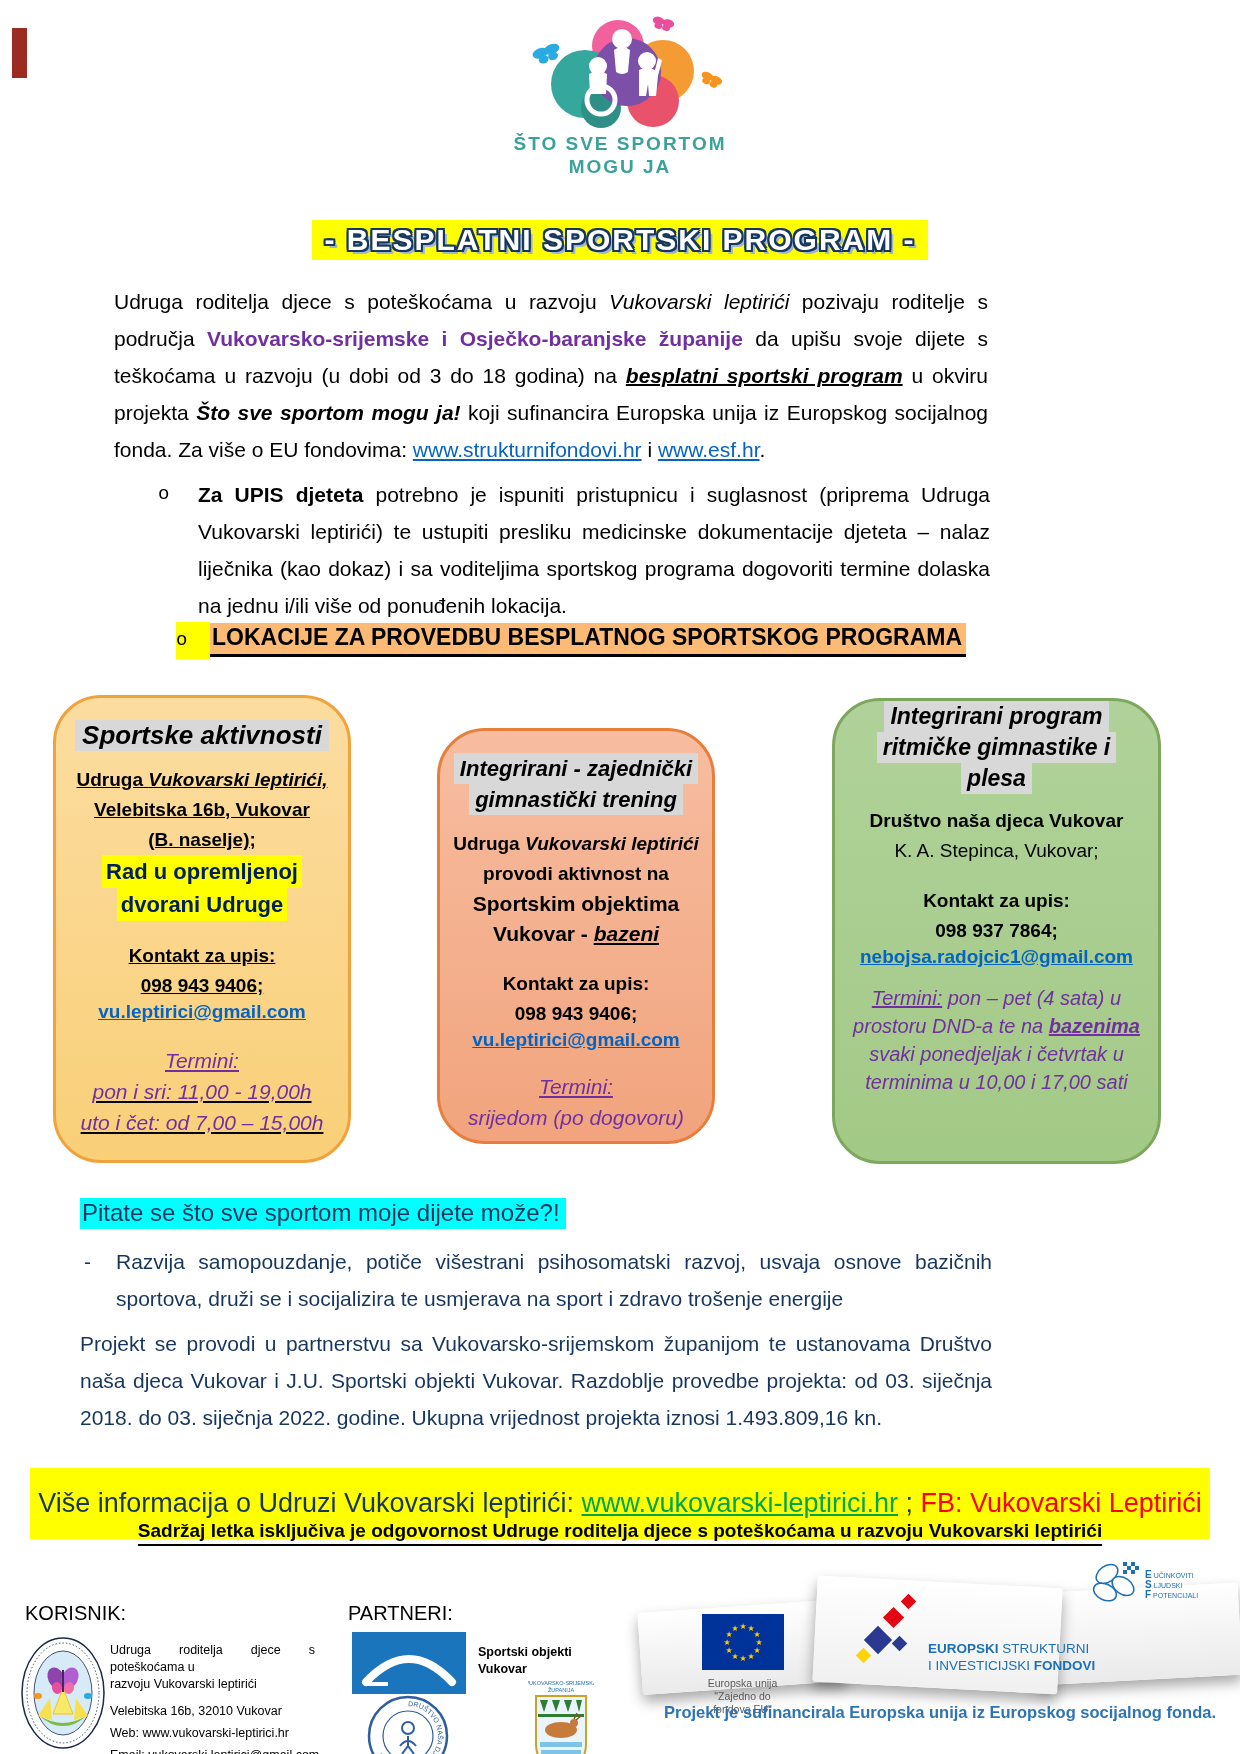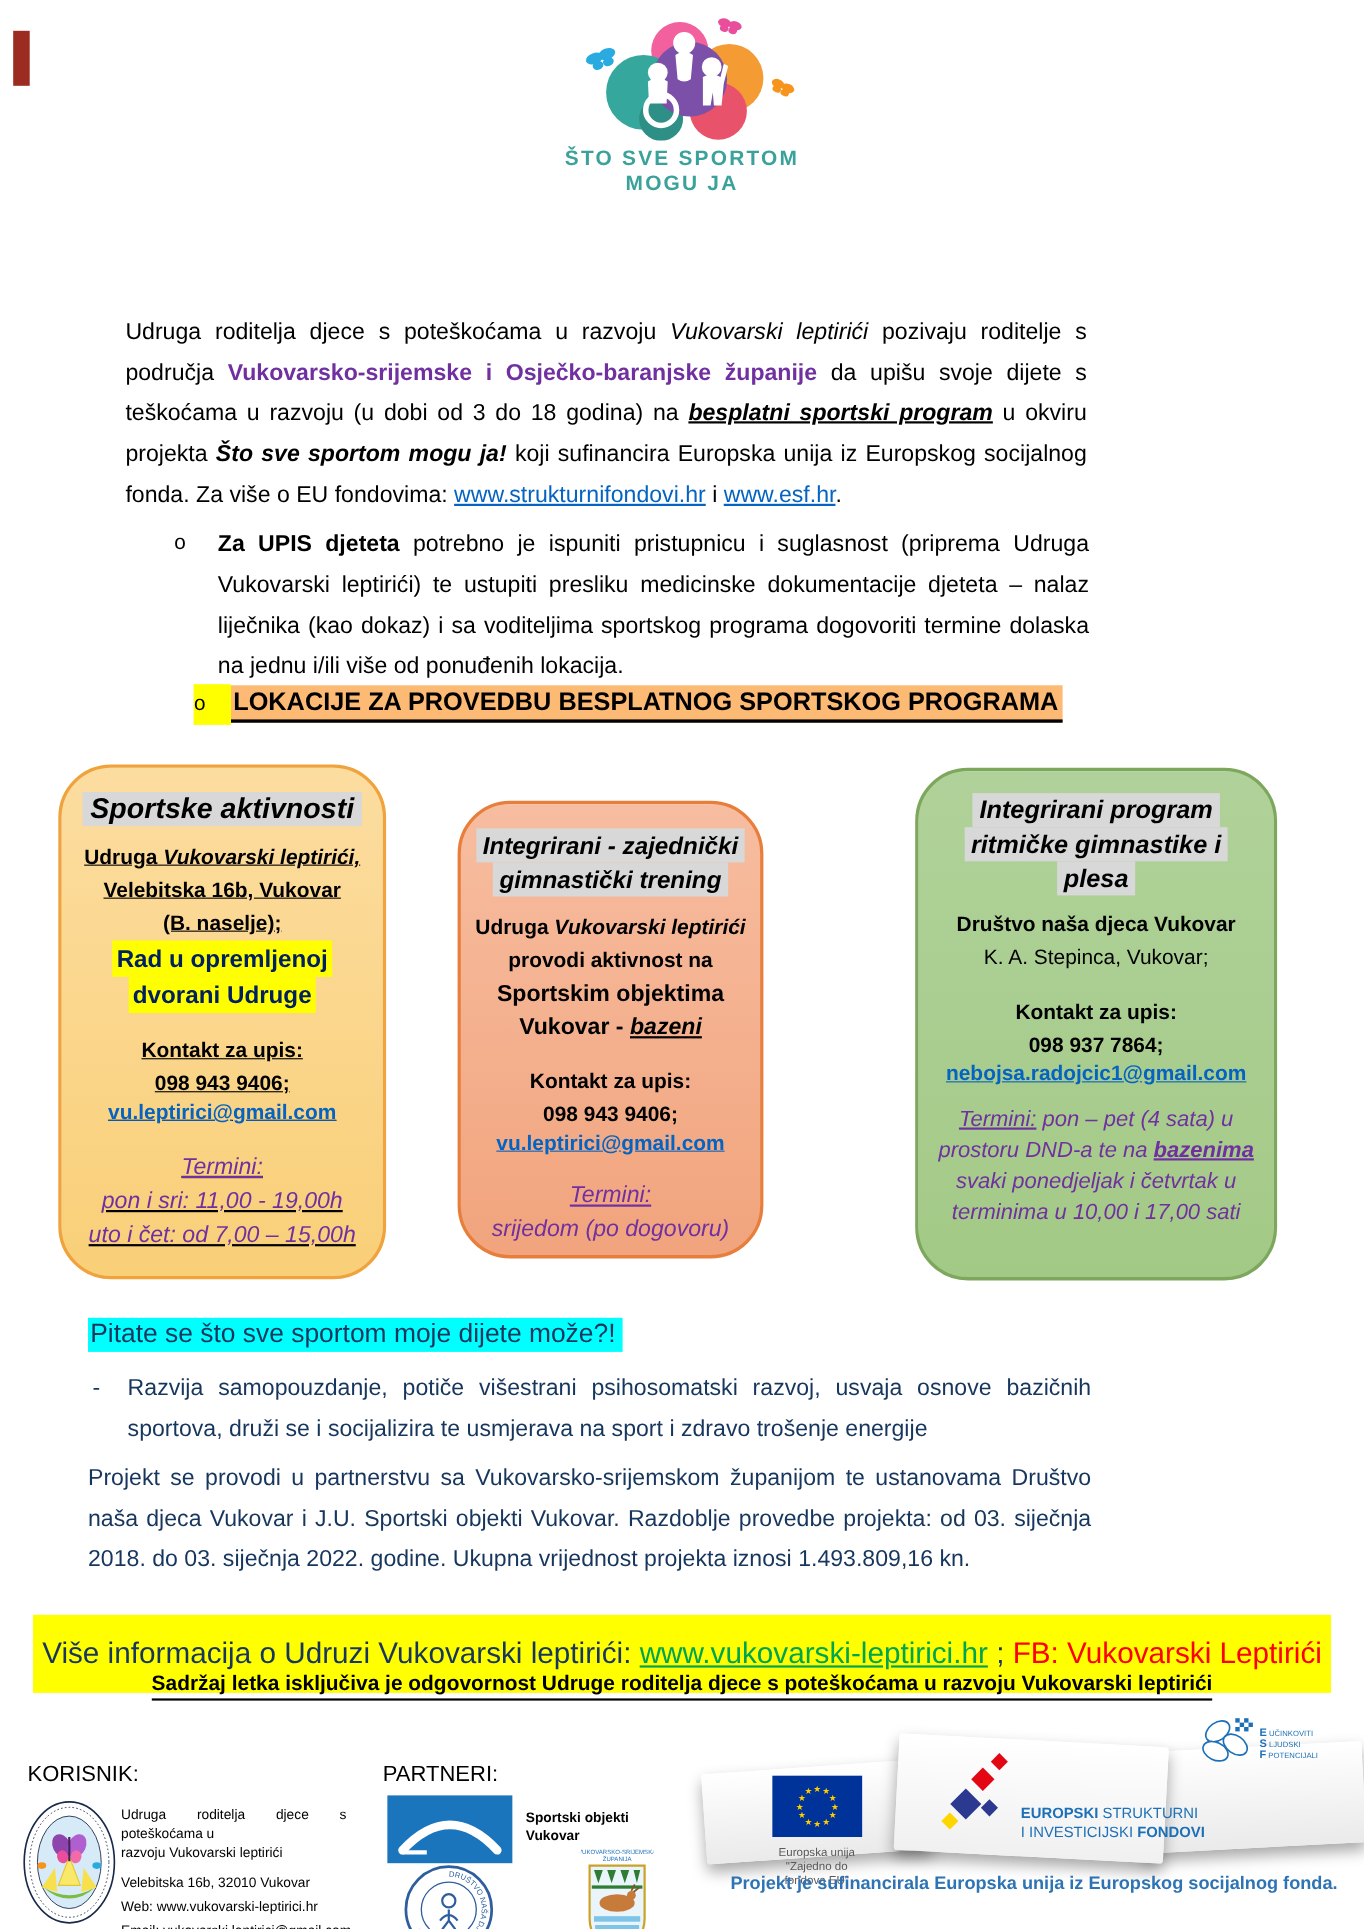--- a/index.html
+++ b/index.html
@@ -34,21 +34,21 @@
   .bullet1-text{font-size:21px;line-height:37px;text-align:justify;}
   .bullet2{left:176px;top:622px;display:flex;align-items:baseline;}
   .bullet2 .bullet-marker{background:#ffff00;width:34px;flex:0 0 34px;}
   .lokacije{background:#fdba74;font-size:23px;font-weight:bold;padding:1px 4px 3px 2px;
             border-bottom:3px solid #000;}
 
   
   .box{position:absolute;text-align:center;border-radius:48px;}
   .box1{left:53px;top:695px;width:292px;height:462px;background:linear-gradient(180deg,#fcdda0,#f9cf78);
         border:3px solid #f0a23c;text-decoration:underline;}
-  .box2{left:416px;top:728px;width:272px;height:410px;background:linear-gradient(180deg,#f7bda0,#f1a47d);
+  .box2{left:437px;top:728px;width:272px;height:410px;background:linear-gradient(180deg,#f7bda0,#f1a47d);
         border:3px solid #e87e3c;}
   .box3{left:832px;top:698px;width:323px;height:460px;background:linear-gradient(180deg,#b0d29a,#a3c986);
         border:3px solid #7ca75c;}
   .box-title{display:inline-block;background:#d8d8d8;font-weight:bold;font-style:italic;padding:0 7px;}
   .b1-title{font-size:26px;margin-top:22px;}
   .bt-line{display:inline-block;background:#d8d8d8;font-weight:bold;font-style:italic;padding:0 6px;line-height:31px;}
   .b-line{font-size:19px;font-weight:bold;line-height:30px;}
   .b-line-reg{font-size:19px;line-height:30px;}
   .navy-hl{display:inline-block;background:#ffff00;color:#002060;font-weight:bold;font-size:22px;line-height:33px;padding:0 4px;}
   .contact{margin-top:20px;}
@@ -141,20 +141,23 @@
       <circle cx="93" cy="50" r="9" fill="#fff"></circle>
       <path d="M84,58 q9,-6 18,0 l-1,20 -16,0 z" fill="#fff"></path>
       <circle cx="96" cy="84" r="14" fill="none" stroke="#fff" stroke-width="5"></circle>
       <circle cx="142" cy="45" r="9" fill="#fff"></circle>
       <path d="M134,54 q8,-5 16,0 l3,-12 4,2 -4,16 -2,20 -7,0 -1,-12 -2,12 -7,0 z" fill="#fff"></path>
     </svg>
     <div class="logo-text">ŠTO SVE SPORTOM</div>
     <div class="logo-text">MOGU JA</div>
   </div>
 
+  <div class="abs title-row">
+    <span class="main-title">- BESPLATNI SPORTSKI PROGRAM -</span>
+  </div>
 
   <div class="abs intro">
     <span>Udruga roditelja djece s poteškoćama u razvoju </span><span style="font-style:italic">Vukovarski leptirići</span><span> pozivaju roditelje s područja </span><span class="purple-bold">Vukovarsko-srijemske i Osječko-baranjske županije</span><span> da upišu svoje dijete s teškoćama u razvoju (u dobi od 3 do 18 godina) na </span><span class="biu">besplatni sportski program</span><span> u okviru projekta </span><span class="bi">Što sve sportom mogu ja!</span><span> koji sufinancira Europska unija iz Europskog socijalnog fonda. Za više o EU fondovima: </span><span class="link">www.strukturnifondovi.hr</span><span> i </span><span class="link">www.esf.hr</span><span>.</span>
   </div>
 
   <div class="abs bullet1">
     <div class="bullet-marker">o</div>
     <div class="bullet1-text">
       <span class="bold">Za UPIS djeteta</span><span> potrebno je ispuniti pristupnicu i suglasnost (priprema Udruga Vukovarski leptirići) te ustupiti presliku medicinske dokumentacije djeteta – nalaz liječnika (kao dokaz) i sa voditeljima sportskog programa dogovoriti termine dolaska na jednu i/ili više od ponuđenih lokacija.</span>
     </div>
@@ -196,21 +199,21 @@
       <div class="b-line">098 943 9406;</div>
       <div><span class="email-link">vu.leptirici@gmail.com</span></div>
     </div>
     <div class="termini" style="margin-top:20px">
       <div><span class="termini-label">Termini:</span></div>
       <div>srijedom (po dogovoru)</div>
     </div>
   </div>
 
   <div class="box box3">
-    <div style="margin-top:20px"><span class="bt-line" style="font-size:23px">Integrirani program</span></div>
+    <div style=""><span class="bt-line" style="font-size:23px">Integrirani program</span></div>
     <div><span class="bt-line" style="font-size:23px">ritmičke gimnastike i</span></div>
     <div><span class="bt-line" style="font-size:23px">plesa</span></div>
     <div class="b-line" style="margin-top:12px">Društvo naša djeca Vukovar</div>
     <div class="b-line-reg">K. A. Stepinca, Vukovar;</div>
     <div class="contact">
       <div class="b-line">Kontakt za upis:</div>
       <div class="b-line">098 937 7864;</div>
       <div><span class="email-link">nebojsa.radojcic1@gmail.com</span></div>
     </div>
     <div class="termini" style="margin-top:16px;padding:0 14px;font-size:20px;line-height:28px">

